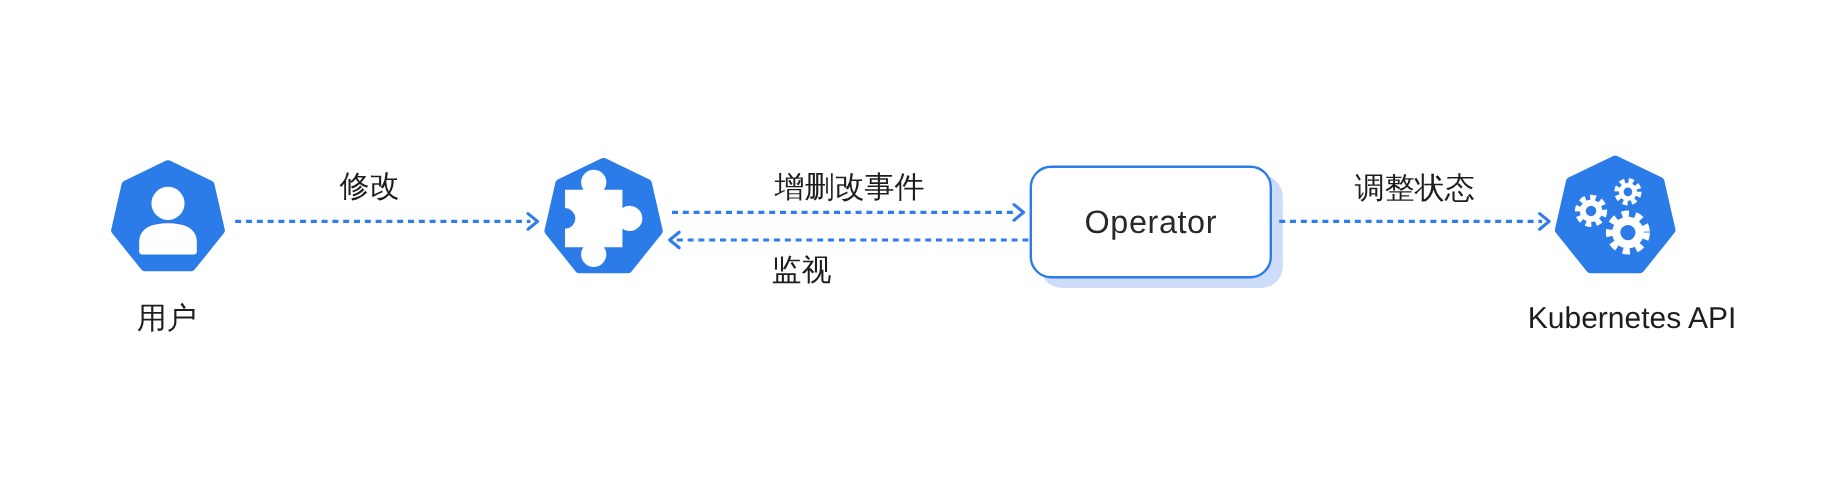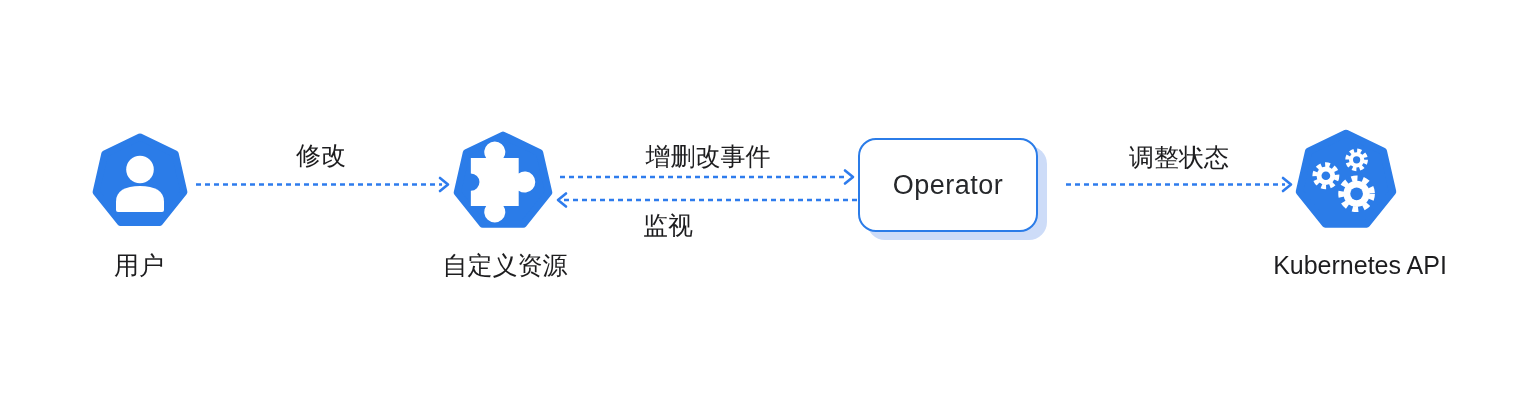--- a/index.html
+++ b/index.html
@@ -48,21 +48,21 @@
   .arrow .chev{
     stroke:var(--arrow-blue);
     stroke-width:2.6;
     fill:none;
     stroke-linecap:round;
     stroke-linejoin:round;
   }
   .operator-box{
     position:absolute;
     left:858px;top:138px;
-    width:180px;height:94px;
+    width:202px;height:94px;
     background:#ffffff;
     border:2.5px solid var(--operator-border);
     border-radius:18px;
     box-shadow:9px 8px 0 0 var(--operator-shadow);
     display:flex;align-items:center;justify-content:center;
     box-sizing:border-box;
   }
   .operator-box span{
     font-size:27px;
     font-weight:400;
@@ -83,29 +83,28 @@
     <polygon class="hept-fill" points="50,6 85.2,22.9 93.9,61 69.5,91.5 30.5,91.5 6.1,61 14.8,22.9"></polygon>
     <circle class="glyph" cx="50" cy="38.5" r="13.8"></circle>
     <path class="glyph" d="M26,79 v-8.5 c0,-10.5 9,-15.5 24,-15.5 s24,5 24,15.5 V79 q0,2 -2,2 h-44 q-2,0 -2,-2 z"></path>
   </svg>
   <div class="node-label" style="left:139px;top:250px">用户</div>
 
   <svg class="arrow" style="left:194px;top:176px" width="258" height="17">
     <line class="dash" x1="2" y1="8.5" x2="248" y2="8.5"></line>
     <polyline class="chev" points="246,2 254,8.5 246,15"></polyline>
   </svg>
-  <div class="edge-label" style="left:321px;top:140px">修改</div>
+  <div class="edge-label" style="left:308px;top:140px">修改</div>
 
   <svg class="node-icon" style="left:451px;top:129px" width="104" height="104" viewBox="0 0 100 100">
     <polygon class="hept-fill" points="50,6 85.2,22.9 93.9,61 69.5,91.5 30.5,91.5 6.1,61 14.8,22.9"></polygon>
     <g transform="translate(50 51) scale(0.92) translate(-58.6 -50)">
       <path class="glyph" d="M25,25 h16 a11,11 0 1 1 18,0 h16 v16 a11,11 0 1 1 0,18 v16 h-16 a11,11 0 1 1 -18,0 h-16 v-16 a9,9 0 0 0 0,-18 z"></path>
     </g>
   </svg>
-  <div class="node-label" style="left:505px;top:250px">自定义资源</div>
 
   <svg class="arrow" style="left:558px;top:169px" width="300" height="17">
     <line class="dash" x1="2" y1="8" x2="289" y2="8"></line>
     <polyline class="chev" points="287,1.5 295,8 287,14.5"></polyline>
   </svg>
   <div class="edge-label" style="left:708px;top:141px">增删改事件</div>
 
   <svg class="arrow" style="left:556px;top:192px" width="304" height="17">
     <line class="dash" x1="8" y1="8" x2="302" y2="8"></line>
     <polyline class="chev" points="10,1.5 2,8 10,14.5"></polyline>

